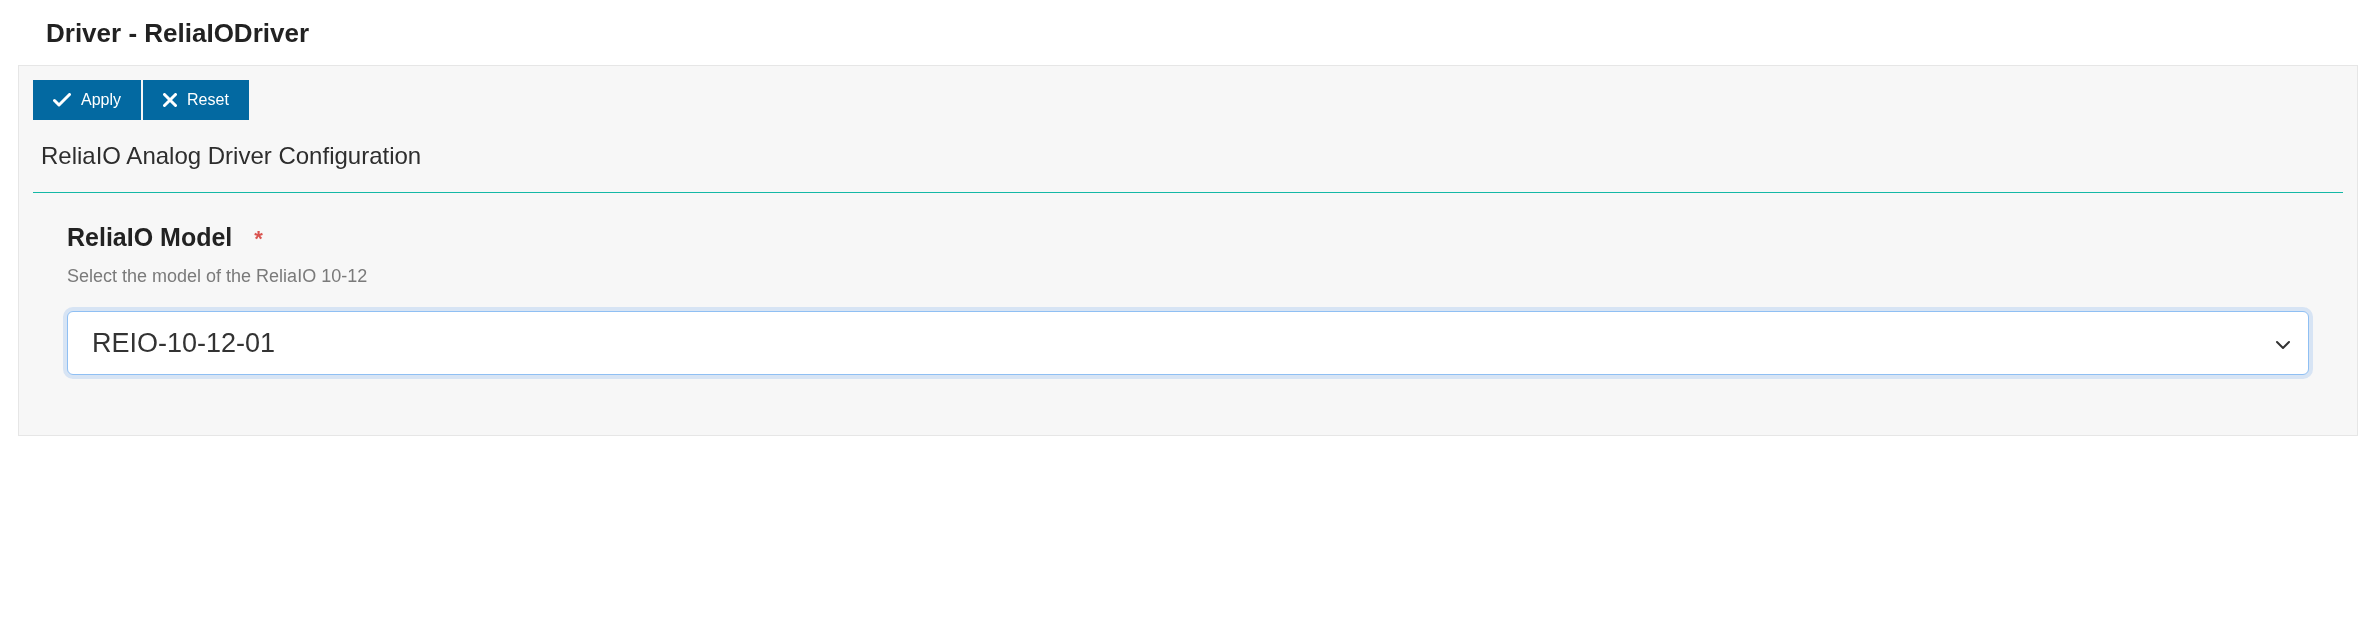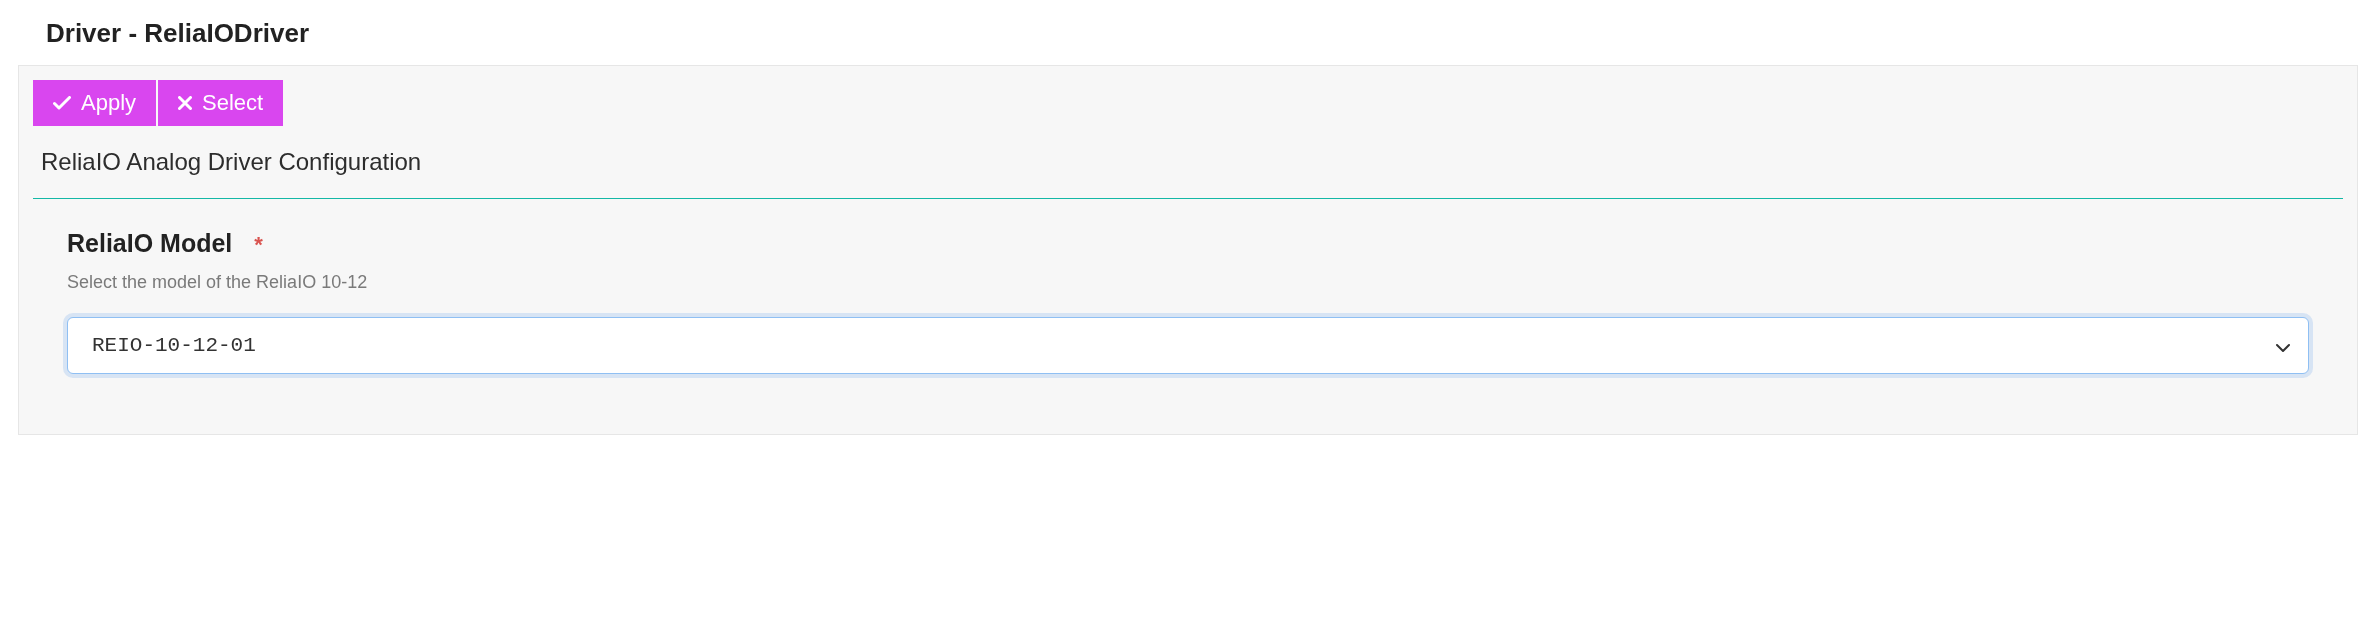--- a/index.html
+++ b/index.html
@@ -29,25 +29,25 @@
     }
     .toolbar {
       display: flex;
       gap: 2px;
       margin-bottom: 22px;
     }
     .toolbar-button {
       display: inline-flex;
       align-items: center;
       gap: 10px;
-      background: #d946ef;
+      background: #0369a1;
       color: #ffffff;
       border: none;
       padding: 12px 20px;
-      font-size: 22px;
+      font-size: 16px;
       line-height: 1;
       cursor: pointer;
       font-family: inherit;
     }
     .toolbar-button .icon svg {
       display: block;
     }
     .config-header {
       font-size: 24px;
       color: #2d2d2d;
@@ -82,23 +82,23 @@
     .select-wrapper {
       position: relative;
       width: 100%;
     }
     .select-control {
       width: 100%;
       background: #ffffff;
       border: 1px solid #8fbff3;
       border-radius: 6px;
       padding: 16px 48px 16px 24px;
-      font-size: 21px;
+      font-size: 27px;
       color: #333;
-      font-family: Liberation Mono, monospace;
+      font-family: Liberation Sans, sans-serif;
       appearance: none;
       -webkit-appearance: none;
       -moz-appearance: none;
       outline: none;
       box-shadow: 0 0 0 4px rgba(120, 170, 235, 0.25);
       cursor: pointer;
     }
     .select-chevron {
       position: absolute;
       right: 18px;
@@ -125,21 +125,21 @@
           </svg>
         </span>
         <span>Apply</span>
       </button>
       <button class="toolbar-button">
         <span class="icon">
           <svg width="14" height="14" viewBox="0 0 14 14" fill="none">
             <path d="M1.5 1.5 L12.5 12.5 M12.5 1.5 L1.5 12.5" stroke="#ffffff" stroke-width="3" stroke-linecap="round"></path>
           </svg>
         </span>
-        <span>Select</span>
+        <span>Reset</span>
       </button>
     </div>
 
     <div class="config-header">ReliaIO Analog Driver Configuration</div>
 
     <div class="form-section">
 
       <div class="field-label-row">
         <span class="field-label">ReliaIO Model</span>
         <span class="required-asterisk">*</span>

